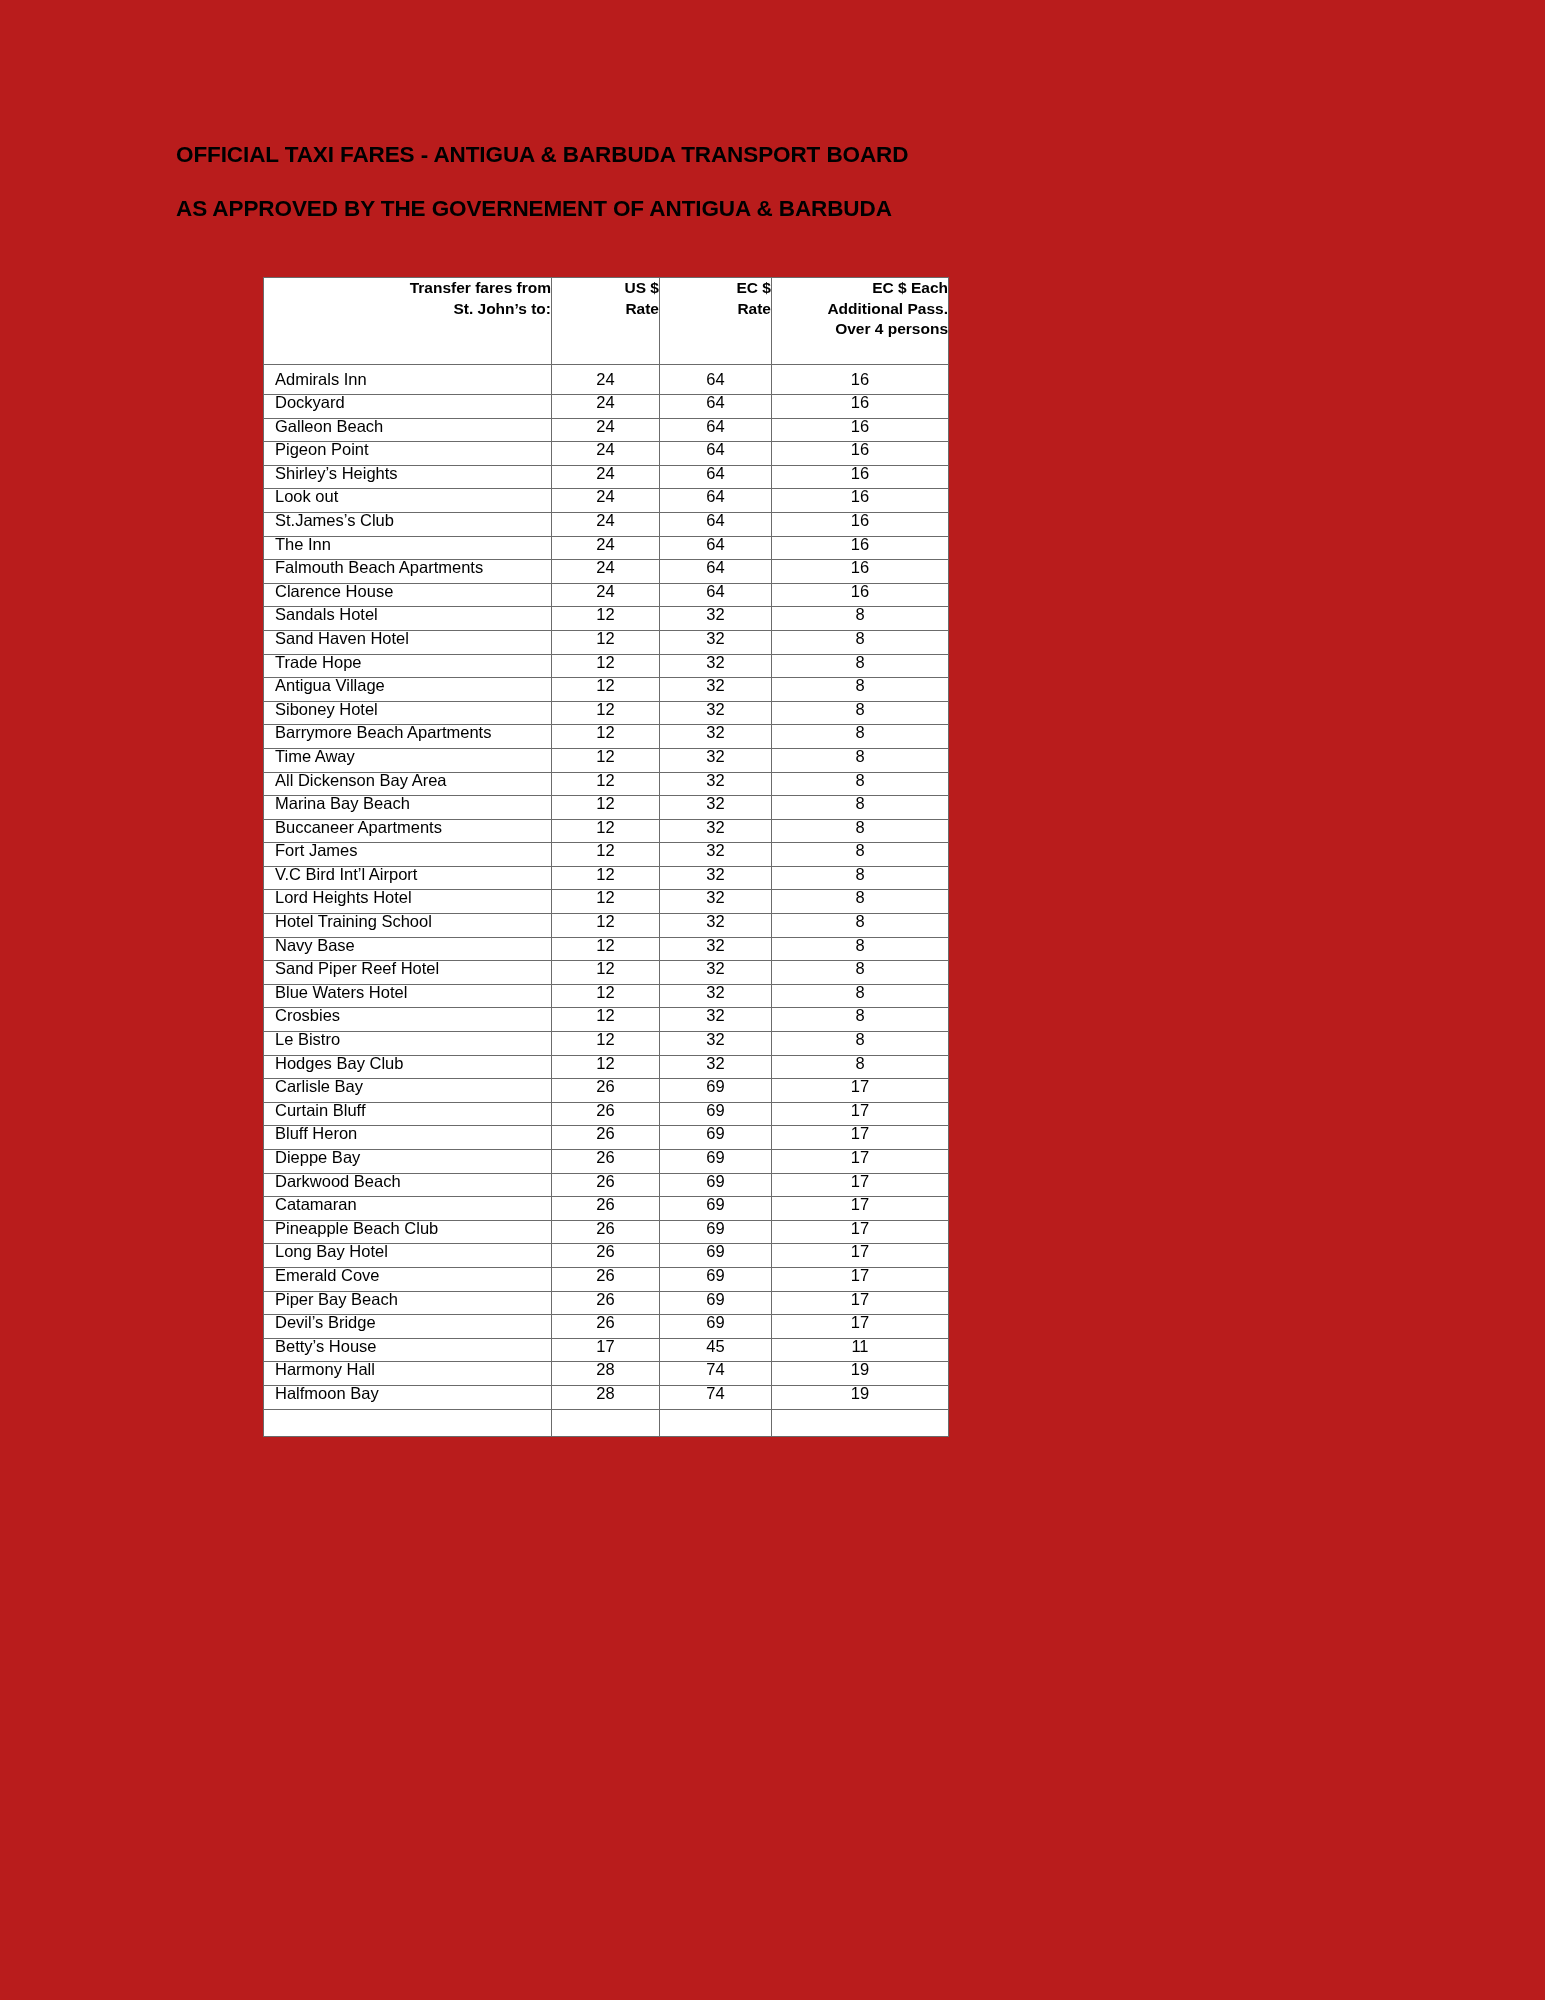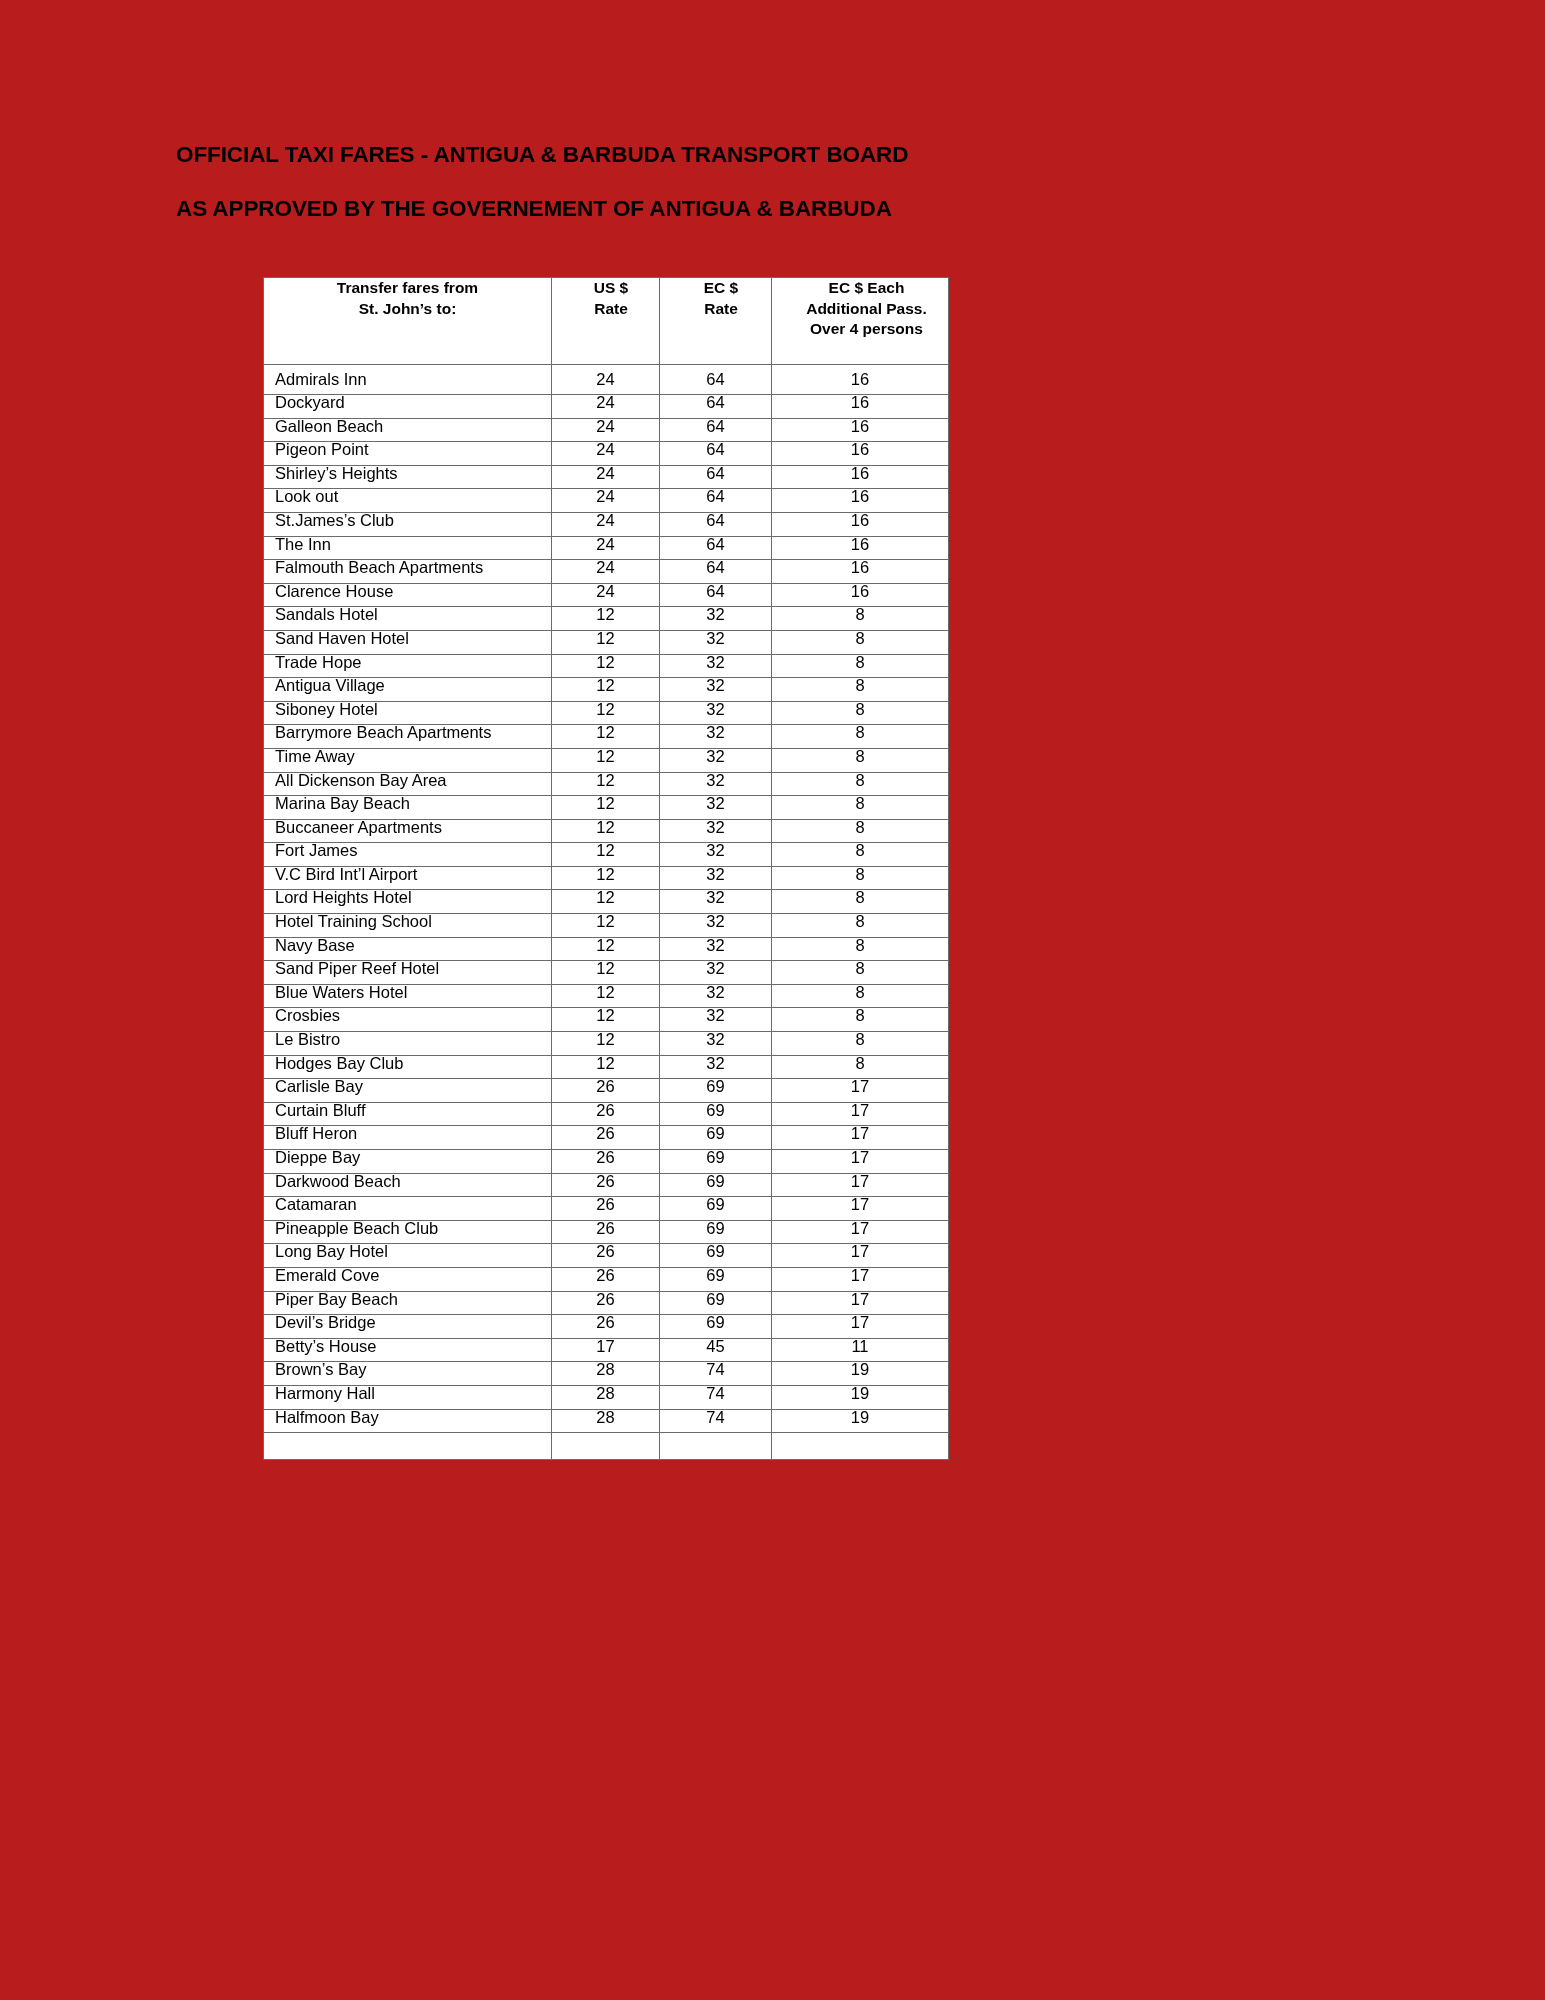--- a/index.html
+++ b/index.html
@@ -61,21 +61,21 @@
     padding: 0;
     vertical-align: top;
     background: #fff;
   }
 
   
   thead th {
     height: 86px;
     font-size: 15.5px;
     font-weight: bold;
-    text-align: center;
+    text-align: right;
     padding: 7px 0 0 10px;
     line-height: 1.33;
     white-space: pre-line;
   }
   thead th.col-head-2,
   thead th.col-head-3 { padding-left: 11px; }
   thead th.col-head-4 { padding-left: 13px; }
 
   
   tbody td {
@@ -718,34 +718,20 @@
             </td>
             <td class="num">
               <span>45</span>
             </td>
             <td class="num">
               <span>11</span>
             </td>
           </tr>
           <tr>
             <td class="dest">
-              <span>Brown’s Bay</span>
-            </td>
-            <td class="num">
-              <span>28</span>
-            </td>
-            <td class="num">
-              <span>74</span>
-            </td>
-            <td class="num">
-              <span>19</span>
-            </td>
-          </tr>
-          <tr>
-            <td class="dest">
               <span>Harmony Hall</span>
             </td>
             <td class="num">
               <span>28</span>
             </td>
             <td class="num">
               <span>74</span>
             </td>
             <td class="num">
               <span>19</span>

